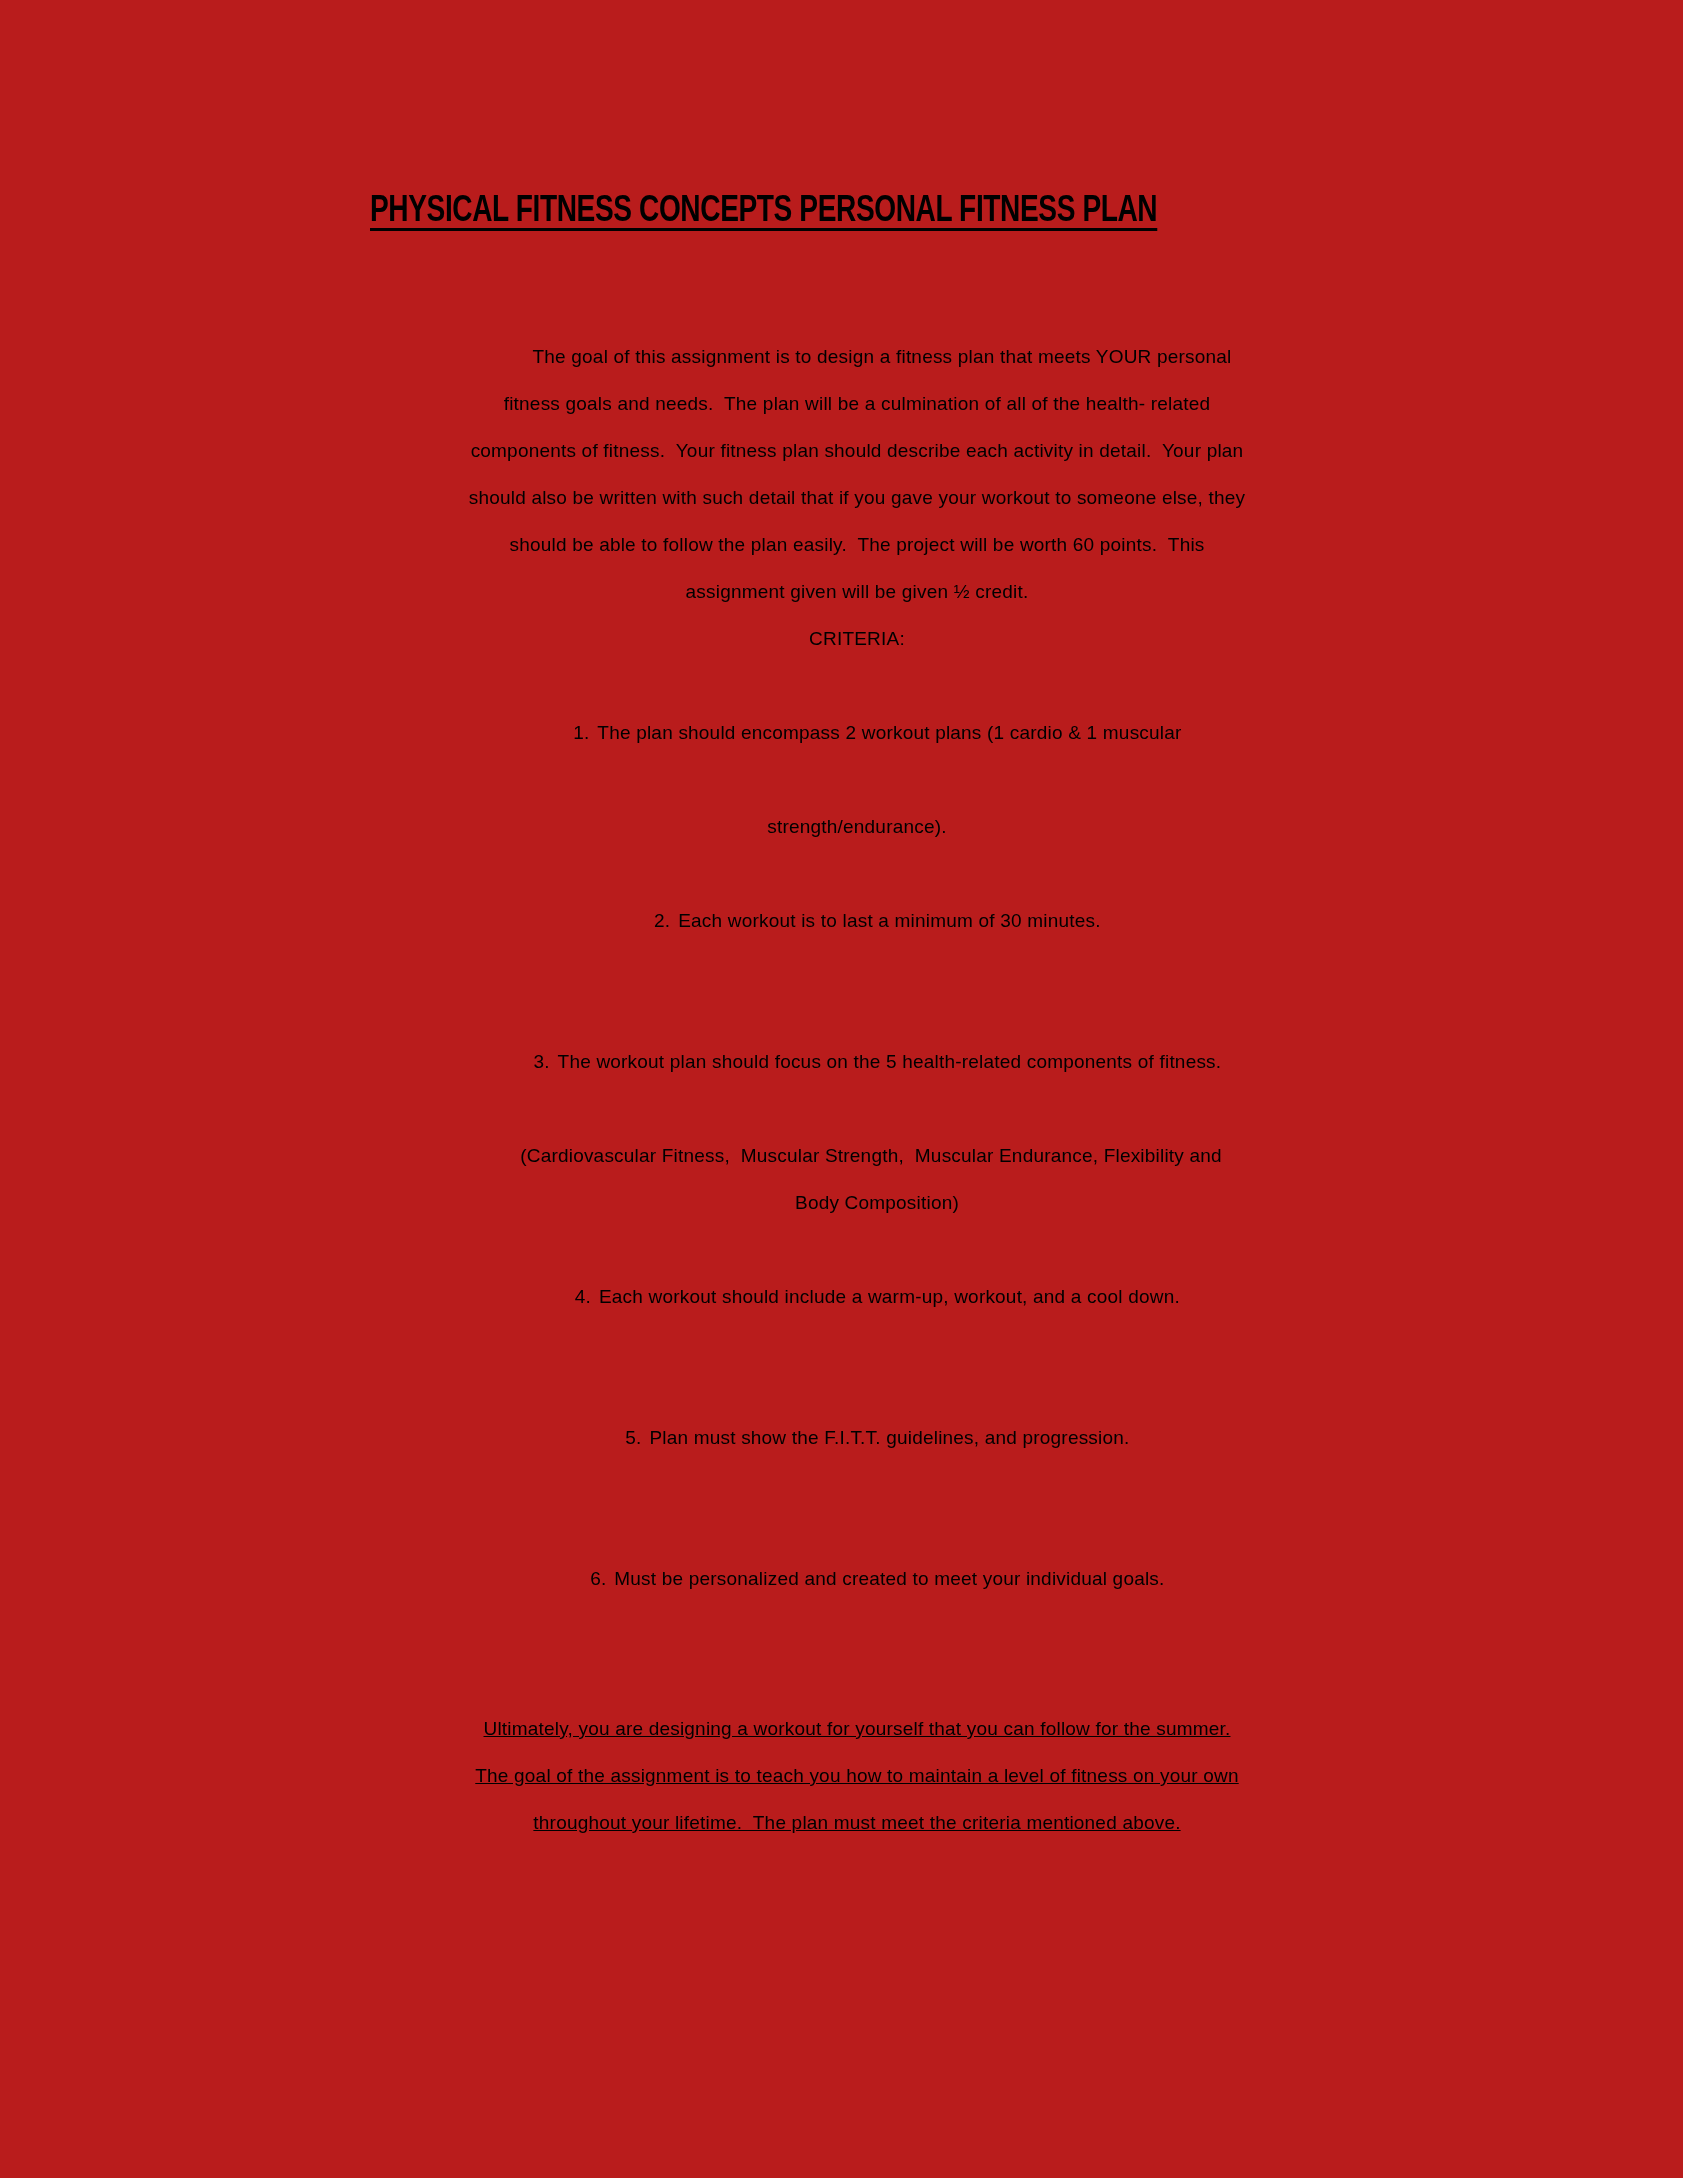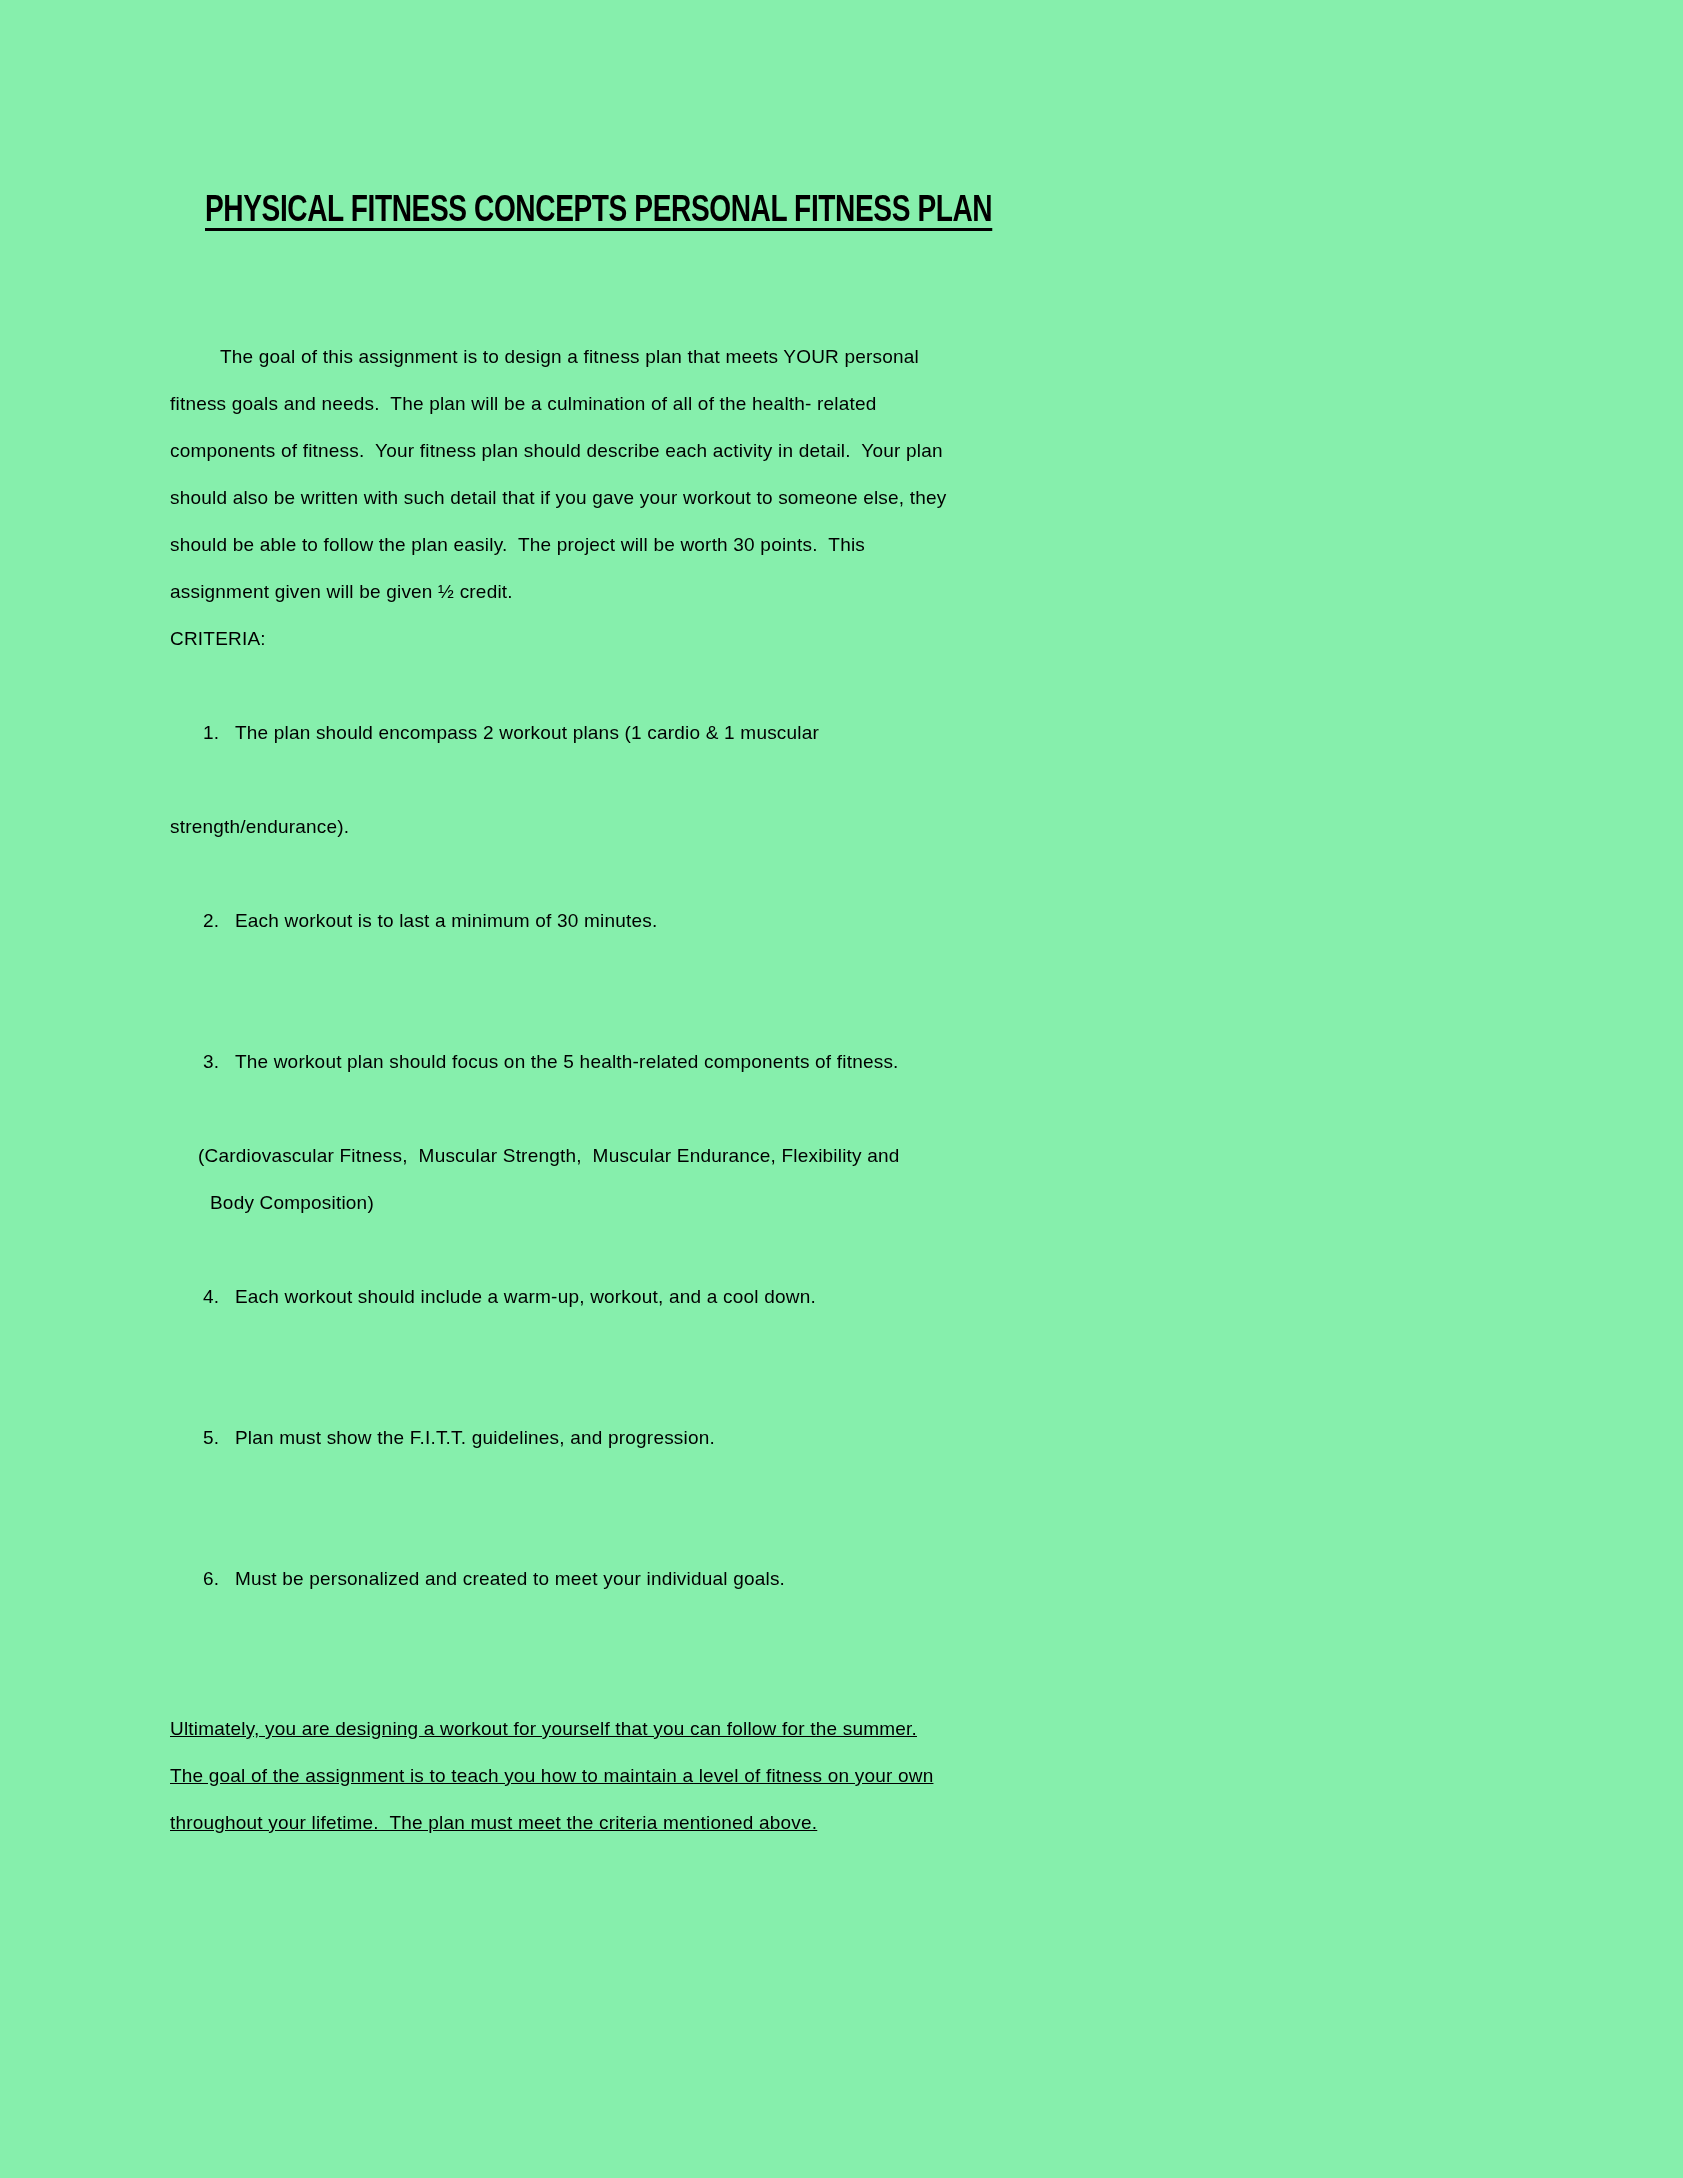--- a/index.html
+++ b/index.html
@@ -4,26 +4,27 @@
 <style>
   html, body {
     margin: 0;
     padding: 0;
     background: #ffffff;
   }
   .page {
     position: relative;
     width: 1683px;
     height: 2178px;
-    background: #86efac;
+    background: #b91c1c;
     color: #000000;
     font-family: "Liberation Sans", sans-serif;
     overflow: hidden;
     box-sizing: border-box;
     padding: 183px 139px 0 170px;
+    text-align: center;
   }
   .title {
     display: inline-block;
     margin: 0 0 0 35px;
     font-size: 36px;
     font-weight: bold;
     letter-spacing: -0.5px;
     white-space: pre;
     text-decoration: underline;
     text-decoration-thickness: 3px;
@@ -71,21 +72,21 @@
 
   <div>
     <h1 class="title">PHYSICAL FITNESS CONCEPTS PERSONAL FITNESS PLAN</h1>
   </div>
 
   <section class="intro">
     <div class="line indent-first">The goal of this assignment is to design a fitness plan that meets YOUR personal</div>
     <div class="line">fitness goals and needs.  The plan will be a culmination of all of the health- related</div>
     <div class="line">components of fitness.  Your fitness plan should describe each activity in detail.  Your plan</div>
     <div class="line">should also be written with such detail that if you gave your workout to someone else, they</div>
-    <div class="line">should be able to follow the plan easily.  The project will be worth 30 points.  This</div>
+    <div class="line">should be able to follow the plan easily.  The project will be worth 60 points.  This</div>
     <div class="line">assignment given will be given ½ credit.</div>
   </section>
 
   <section class="criteria">
     <div class="line">CRITERIA:</div>
 
     <div class="line item">
       <span class="num">1.</span><span>The plan should encompass 2 workout plans (1 cardio &amp; 1 muscular</span>
     </div>
     <div class="line cont-flush">strength/endurance).</div>

